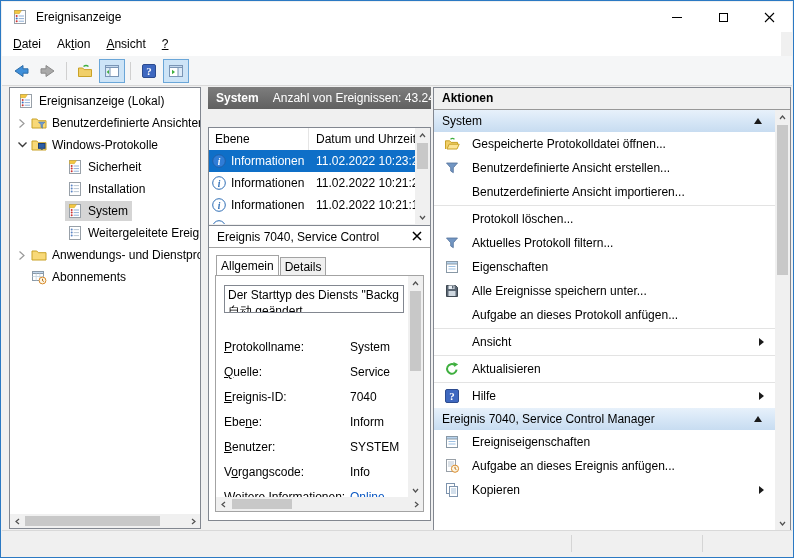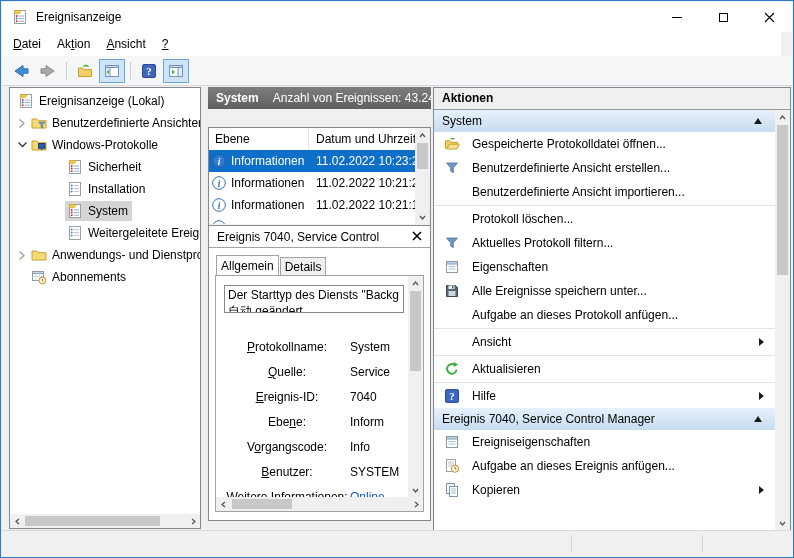--- a/index.html
+++ b/index.html
@@ -74,21 +74,21 @@
   .ep-title { flex:1; white-space:nowrap; overflow:hidden; }
   .tabs { position:absolute; top:29px; left:7px; height:21px; display:flex; align-items:flex-end; }
   .tab { border:1px solid #a3a3a3; padding:0 4px; line-height:18px; background:#f0f0f0; height:19px; }
   .tab.active { height:21px; line-height:20px; background:#fff; border-bottom:1px solid #fff; margin-right:1px; }
   .tabpage { position:absolute; top:49px; left:6px; right:6px; bottom:8px; border:1px solid #a3a3a3; background:#fff; }
   .tp-inner { position:absolute; inset:0 15px 14px 0; overflow:hidden; }
   .msgbox { position:absolute; top:9px; left:8px; right:4px; height:28px; border:1px solid #828790;
             overflow:hidden; line-height:16px; padding:1px 3px; white-space:nowrap; }
   .fields { position:absolute; top:64px; left:8px; right:0; }
   .frow { height:25px; display:flex; white-space:nowrap; }
-  .flabel { width:126px; flex:0 0 126px;text-align:center; }
+  .flabel { width:126px; flex:0 0 126px; }
   .fvalue { flex:1; overflow:hidden; }
   .link { color:#0a57c2; text-decoration:underline; }
   .tabpage .vscroll { position:absolute; top:0; right:0; bottom:14px; width:15px; background:#f0f0f0; }
   .tabpage .vscroll .sb-arrow { width:15px; height:14px; }
 
   
   .actions { position:absolute; left:432px; top:86px; width:358px; height:444px; background:#fff; border:1px solid #828790; }
   .a-header { height:22px; background:#f0f0f0; border-bottom:1px solid #989898; font-weight:bold; line-height:21px; padding-left:8px; }
   .a-body { position:absolute; top:22px; left:0; right:15px; bottom:0; overflow:hidden; background:#fff; }
   .a-vscroll { position:absolute; top:22px; right:0; bottom:0; width:15px; background:#f0f0f0; }
@@ -456,26 +456,26 @@
             </div>
             <div class="frow">
               <span class="flabel"><span></span><span class="key">E</span><span>reignis-ID:</span></span>
               <span class="fvalue">7040</span>
             </div>
             <div class="frow">
               <span class="flabel"><span>Ebe</span><span class="key">n</span><span>e:</span></span>
               <span class="fvalue">Inform</span>
             </div>
             <div class="frow">
+              <span class="flabel"><span></span><span class="key">B</span><span>enutzer:</span></span>
+              <span class="fvalue">SYSTEM</span>
+            </div>
+            <div class="frow">
               <span class="flabel"><span>V</span><span class="key">o</span><span>rgangscode:</span></span>
               <span class="fvalue">Info</span>
-            </div>
-            <div class="frow">
-              <span class="flabel"><span></span><span class="key">B</span><span>enutzer:</span></span>
-              <span class="fvalue">SYSTEM</span>
             </div>
             <div class="frow">
               <span class="flabel"><span>Weitere </span><span class="key">I</span><span>nformationen:</span></span>
               <span class="fvalue link">Online</span>
             </div>
           </div>
         </div>
         <div class="vscroll">
           <span class="sb-arrow" style="top:0">
               <svg width="9" height="9" viewBox="0 0 9 9">

